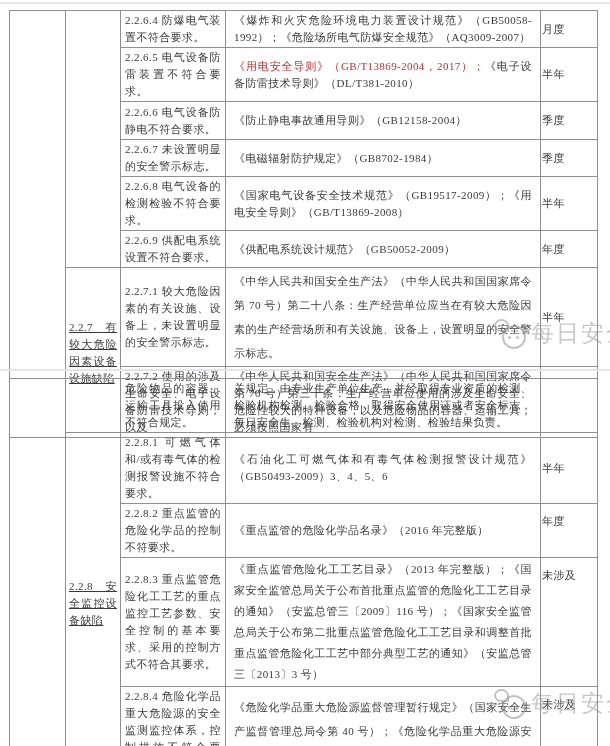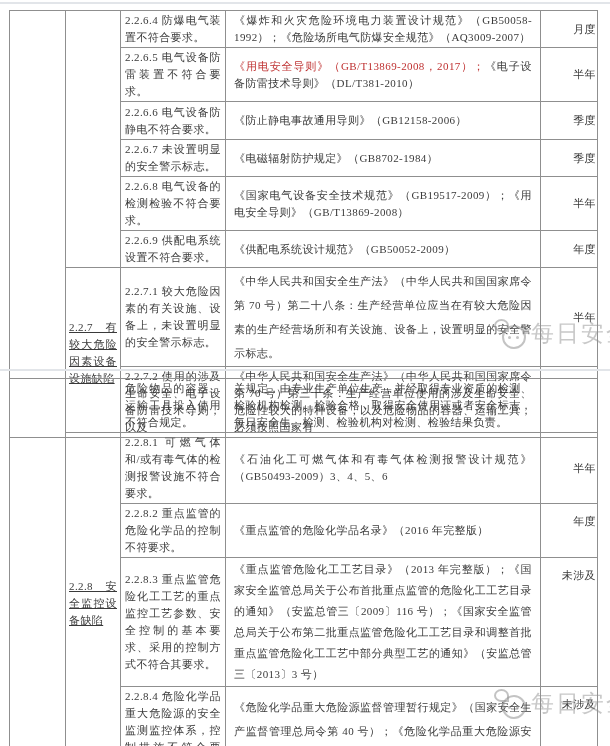--- a/index.html
+++ b/index.html
@@ -16,21 +16,21 @@
     border-radius:15px;
   }
   td{
     border:1px solid #8f8f8f;vertical-align:middle;overflow:hidden;
     font-size:11px;line-height:17px;letter-spacing:0.4px;
   }
   .c-a{}
   .c-b{padding:1px 3px;text-align:justify;text-decoration:underline;}
   .c-item{padding:1px 4px;text-align:justify;}
   .c-reg{padding:1px 8px;text-align:justify;}
-  .c-freq{text-align:right;}
+  .c-freq{text-align:left;}
   .v-top{vertical-align:top;padding-top:9px;}
   .lh24{line-height:24px;}
   .lh21{line-height:21px;}
   .red{color:#bf3131;}
   .wm{
     position:absolute;display:flex;align-items:center;gap:5px;
     color:rgba(145,145,145,0.5);z-index:5;pointer-events:none;
     font-size:23px;letter-spacing:2px;white-space:nowrap;
   }
   .wm-logo{position:relative;width:32px;height:30px;flex:0 0 auto;}
@@ -65,26 +65,26 @@
   <tbody>
       <tr style="height:33px">
     <td class="c-a" rowspan="8"></td>
     <td class="c-b" rowspan="6"></td>
     <td class="c-item">2.2.6.4 防爆电气装置不符合要求。</td>
     <td class="c-reg">《爆炸和火灾危险环境电力装置设计规范》（GB50058-1992）；《危险场所电气防爆安全规范》（AQ3009-2007）</td>
     <td class="c-freq">月度</td>
   </tr>
   <tr style="height:34px">
     <td class="c-item">2.2.6.5 电气设备防雷装置不符合要求。</td>
-    <td class="c-reg"><span class="red">《用电安全导则》（GB/T13869-2008，2017）；</span><span>《电子设备防雷技术导则》（DL/T381-2010）</span></td>
+    <td class="c-reg"><span class="red">《用电安全导则》（GB/T13869-2004，2017）；</span><span>《电子设备防雷技术导则》（DL/T381-2010）</span></td>
     <td class="c-freq">半年</td>
   </tr>
   <tr style="height:38px">
     <td class="c-item">2.2.6.6 电气设备防静电不符合要求。</td>
-    <td class="c-reg">《防止静电事故通用导则》（GB12158-2006）</td>
+    <td class="c-reg">《防止静电事故通用导则》（GB12158-2004）</td>
     <td class="c-freq">季度</td>
   </tr>
   <tr style="height:37px">
     <td class="c-item">2.2.6.7 未设置明显的安全警示标志。</td>
     <td class="c-reg">《电磁辐射防护规定》（GB8702-1984）</td>
     <td class="c-freq">季度</td>
   </tr>
   <tr style="height:51px">
     <td class="c-item">2.2.6.8 电气设备的检测检验不符合要求。</td>
     <td class="c-reg">《国家电气设备安全技术规范》（GB19517-2009）；《用电安全导则》（GB/T13869-2008）</td>

